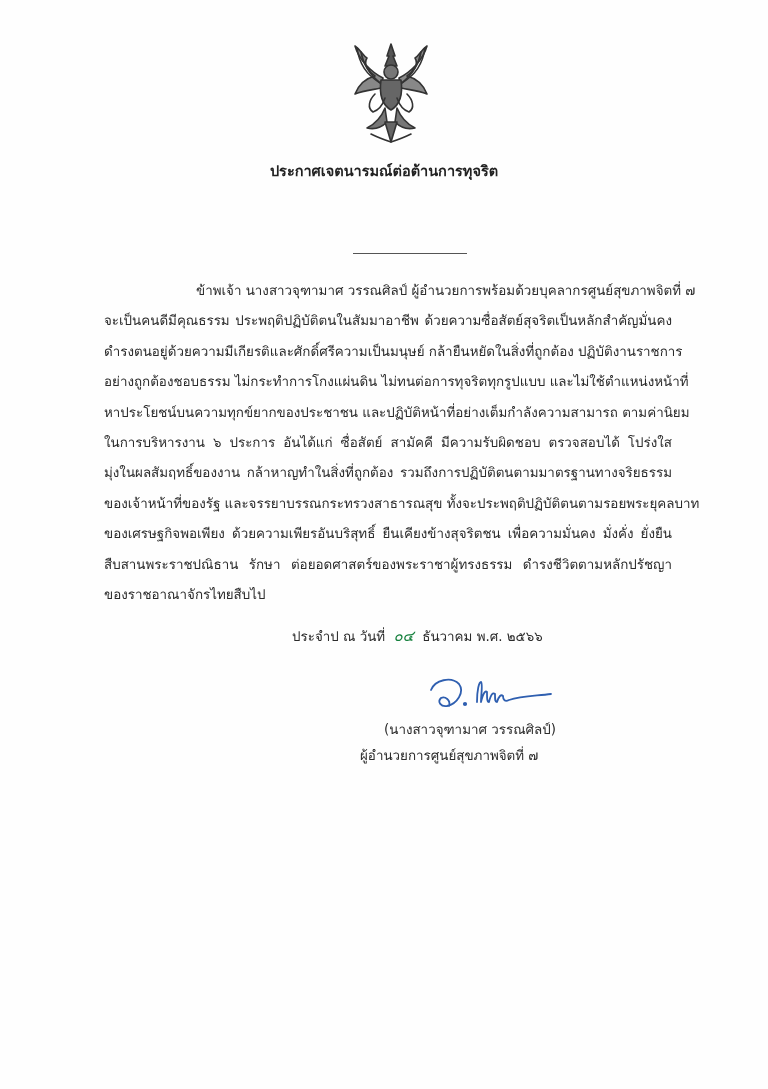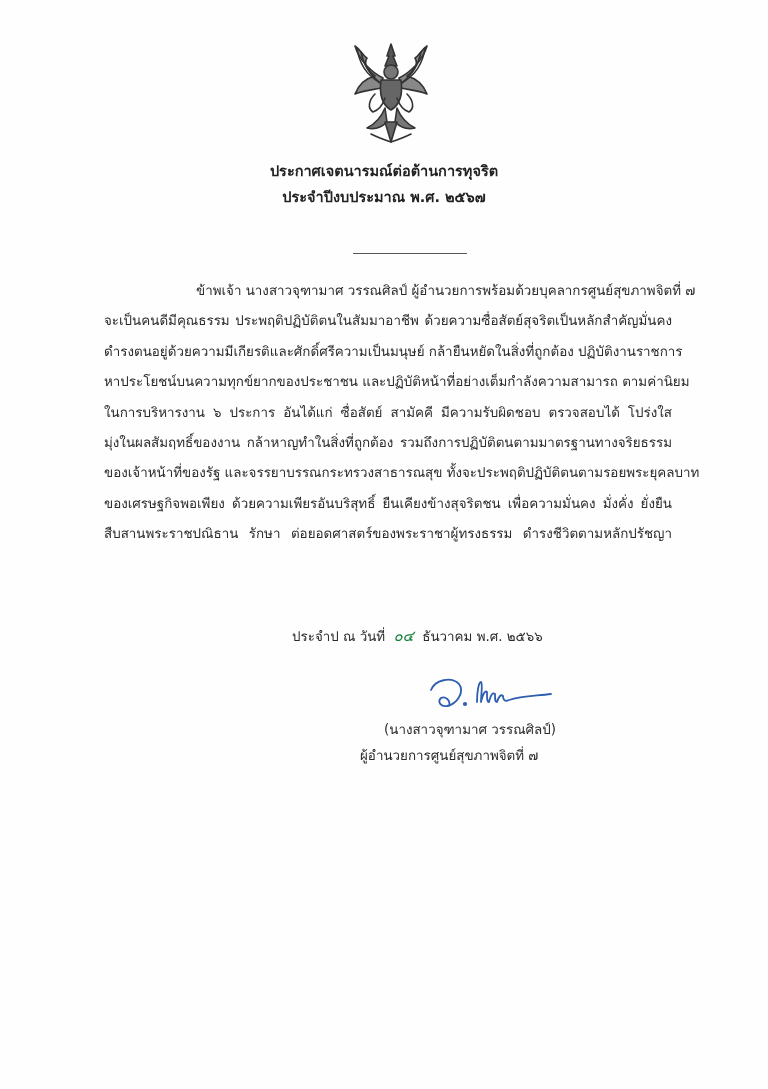--- a/index.html
+++ b/index.html
@@ -135,35 +135,36 @@
 
       <path d="M40 70 C36 80 30 86 22 90 C30 92 36 90 42 84 Z" fill="#777"></path>
       <path d="M52 70 C56 80 62 86 70 90 C62 92 56 90 50 84 Z" fill="#777"></path>
       <path d="M40 84 L46 104 L52 84 Z" fill="#666"></path>
       <path d="M26 96 C34 100 40 102 46 104 C52 102 58 100 66 96"></path>
     </g>
   </svg>
 
   <div class="title-block">
     <span class="title-line">ประกาศเจตนารมณ์ต่อต้านการทุจริต</span>
-    <span class="title-line">ประจำปีงบประมาณ พ.ศ. ๒๕๖๗</span>
   </div>
 
   <div class="rule"></div>
 
   <div class="body-text">
     <span class="body-line first">ข้าพเจ้า นางสาวจุฑามาศ วรรณศิลป์  ผู้อำนวยการพร้อมด้วยบุคลากรศูนย์สุขภาพจิตที่ ๗</span>
     <span class="body-line">จะเป็นคนดีมีคุณธรรม ประพฤติปฏิบัติตนในสัมมาอาชีพ ด้วยความซื่อสัตย์สุจริตเป็นหลักสำคัญมั่นคง</span>
     <span class="body-line">ดำรงตนอยู่ด้วยความมีเกียรติและศักดิ์ศรีความเป็นมนุษย์ กล้ายืนหยัดในสิ่งที่ถูกต้อง ปฏิบัติงานราชการ</span>
+    <span class="body-line">อย่างถูกต้องชอบธรรม ไม่กระทำการโกงแผ่นดิน ไม่ทนต่อการทุจริตทุกรูปแบบ และไม่ใช้ตำแหน่งหน้าที่</span>
     <span class="body-line">หาประโยชน์บนความทุกข์ยากของประชาชน และปฏิบัติหน้าที่อย่างเต็มกำลังความสามารถ ตามค่านิยม</span>
     <span class="body-line">ในการบริหารงาน ๖ ประการ อันได้แก่ ซื่อสัตย์ สามัคคี มีความรับผิดชอบ ตรวจสอบได้ โปร่งใส</span>
     <span class="body-line">มุ่งในผลสัมฤทธิ์ของงาน กล้าหาญทำในสิ่งที่ถูกต้อง รวมถึงการปฏิบัติตนตามมาตรฐานทางจริยธรรม</span>
     <span class="body-line">ของเจ้าหน้าที่ของรัฐ และจรรยาบรรณกระทรวงสาธารณสุข ทั้งจะประพฤติปฏิบัติตนตามรอยพระยุคลบาท</span>
     <span class="body-line">ของเศรษฐกิจพอเพียง ด้วยความเพียรอันบริสุทธิ์ ยืนเคียงข้างสุจริตชน เพื่อความมั่นคง มั่งคั่ง ยั่งยืน</span>
     <span class="body-line">สืบสานพระราชปณิธาน รักษา ต่อยอดศาสตร์ของพระราชาผู้ทรงธรรม ดำรงชีวิตตามหลักปรัชญา</span>
+    <span class="body-line last">ของราชอาณาจักรไทยสืบไป</span>
   </div>
 
   <div class="date-line">
     <span>ประจำป ณ  วันที่</span>
     <span class="handwritten">๐๔</span>
     <span>ธันวาคม พ.ศ. ๒๕๖๖</span>
   </div>
 
   <svg class="signature" viewBox="0 0 130 48" xmlns="http://www.w3.org/2000/svg">
     <g fill="none" stroke="#2f5fb0" stroke-width="1.8" stroke-linecap="round" stroke-linejoin="round">

